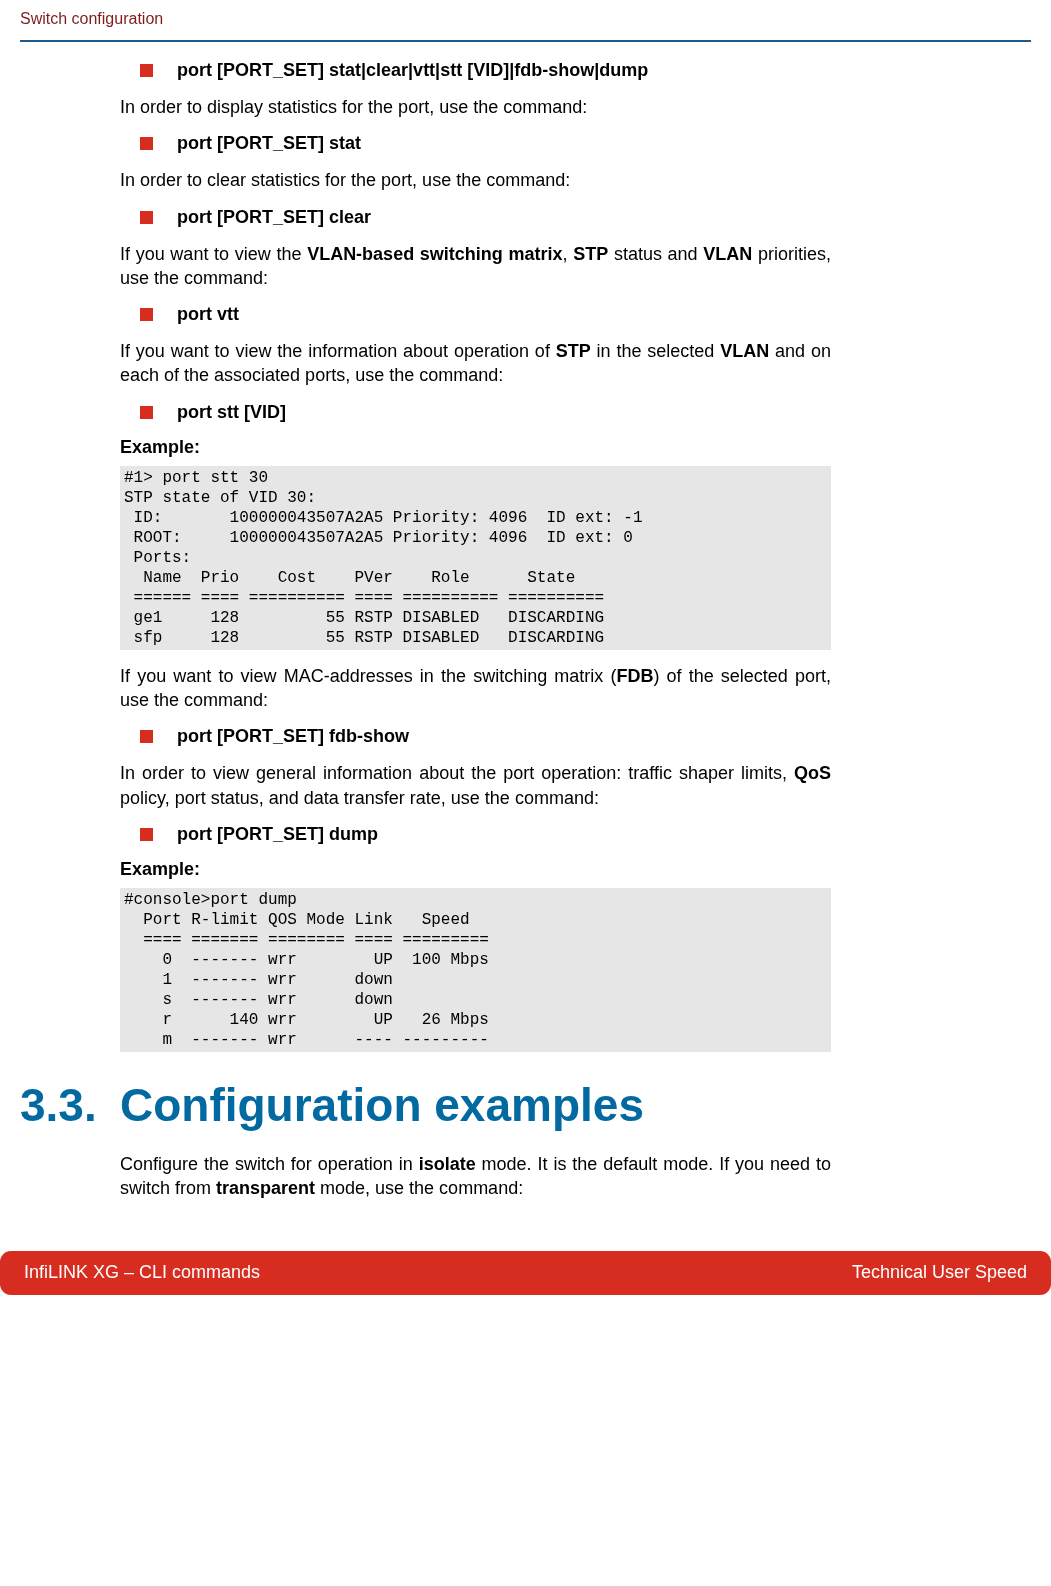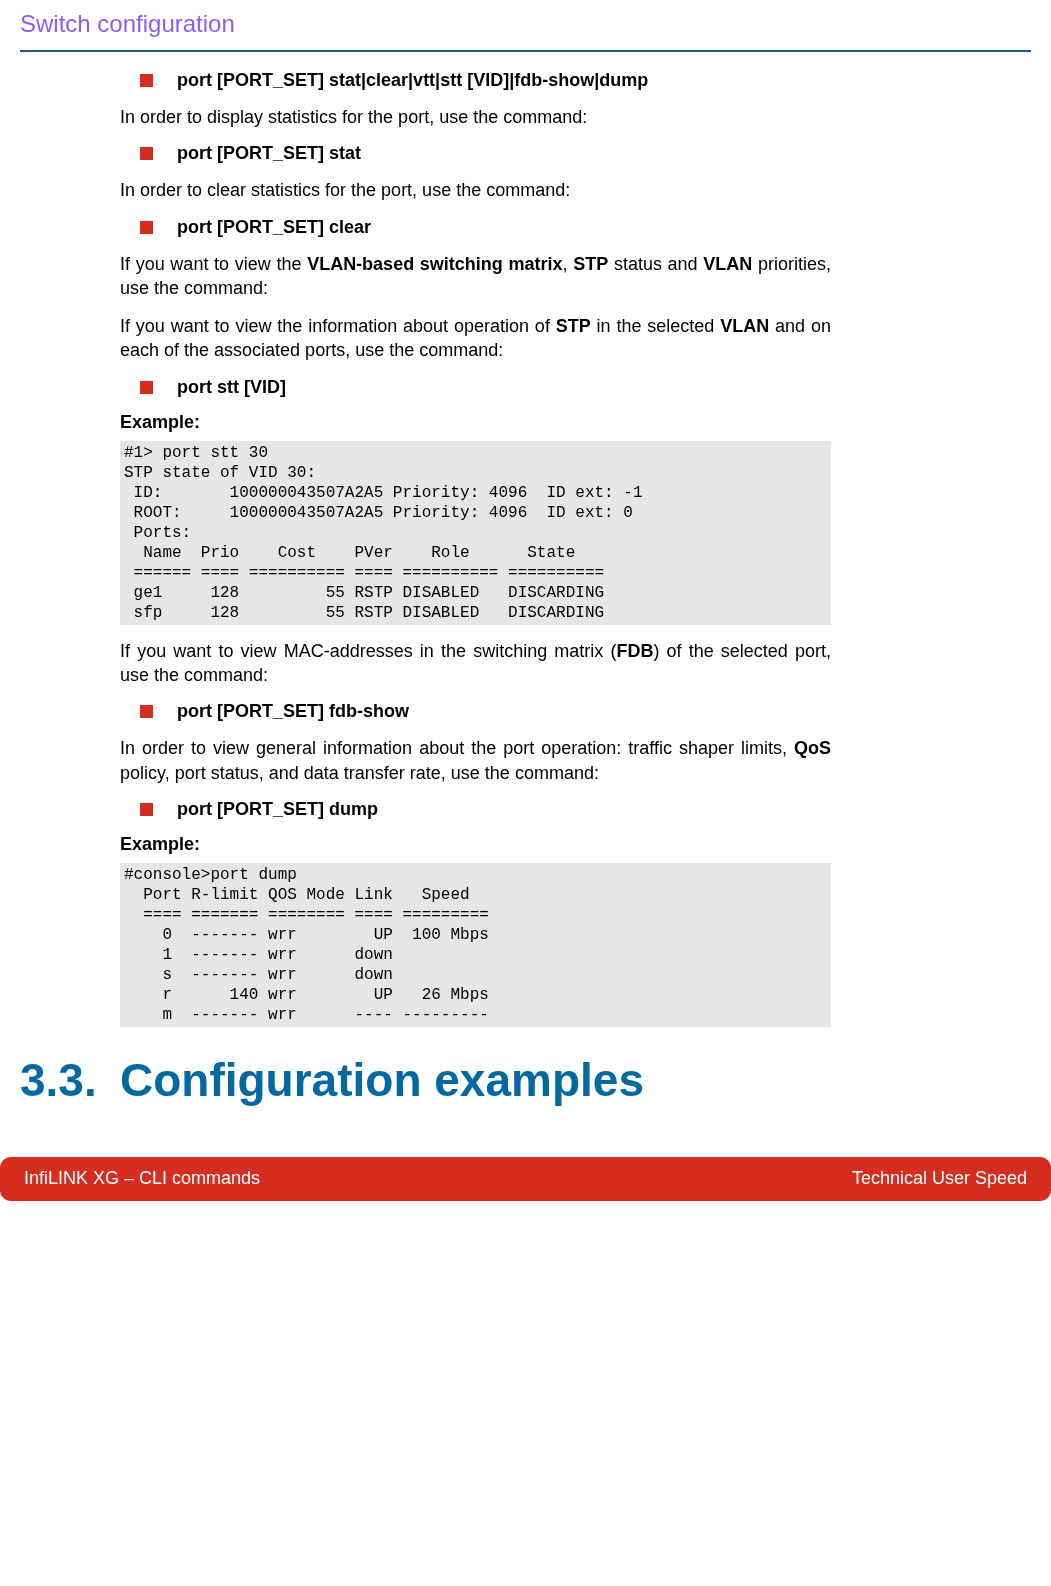--- a/index.html
+++ b/index.html
@@ -9,22 +9,22 @@
     font-size: 18px;
     color: #000;
     background: #fff;
     width: 1051px;
   }
   .page {
     padding: 10px 20px 0 20px;
     box-sizing: border-box;
   }
   .header-title {
-    color: #8b5cf6;
-    font-size: 24px;
+    color: #7f1d1d;
+    font-size: 16px;
     padding: 0 0 12px 0;
   }
   .hr-top {
     border: none;
     border-top: 2px solid #1e5a8a;
     margin: 0 0 18px 0;
   }
   .content {
     margin-left: 100px;
     margin-right: 200px;
@@ -125,20 +125,24 @@
 
     <div class="bullet-row">
       <span class="sq"></span>
       <span class="cmd">port [PORT_SET] clear</span>
     </div>
 
     <div class="para">
       <span>If you want to view the </span><span class="bold">VLAN-based switching matrix</span><span>, </span><span class="bold">STP</span><span> status and </span><span class="bold">VLAN</span><span> priorities, use the command:</span>
     </div>
 
+    <div class="bullet-row">
+      <span class="sq"></span>
+      <span class="cmd">port vtt</span>
+    </div>
 
     <div class="para">
       <span>If you want to view the information about operation of </span><span class="bold">STP</span><span> in the selected </span><span class="bold">VLAN</span><span> and on each of the associated ports, use the command:</span>
     </div>
 
     <div class="bullet-row">
       <span class="sq"></span>
       <span class="cmd">port stt [VID]</span>
     </div>
 
@@ -178,20 +182,23 @@
     0  ------- wrr        UP  100 Mbps
     1  ------- wrr      down
     s  ------- wrr      down
     r      140 wrr        UP   26 Mbps
     m  ------- wrr      ---- ---------</div>
 
     <div class="h2">
       <span class="h2-num">3.3.</span><span>Configuration examples</span>
     </div>
 
+    <div class="para">
+      <span>Configure the switch for operation in </span><span class="bold">isolate</span><span> mode. It is the default mode. If you need to switch from </span><span class="bold">transparent</span><span> mode, use the command:</span>
+    </div>
 
 
   </div>
 </div>
 
 <div class="footer-wrap">
   <div class="footer">
     <span>InfiLINK XG – CLI commands</span>
     <span class="footer-right">Technical User Speed</span>
   </div>

